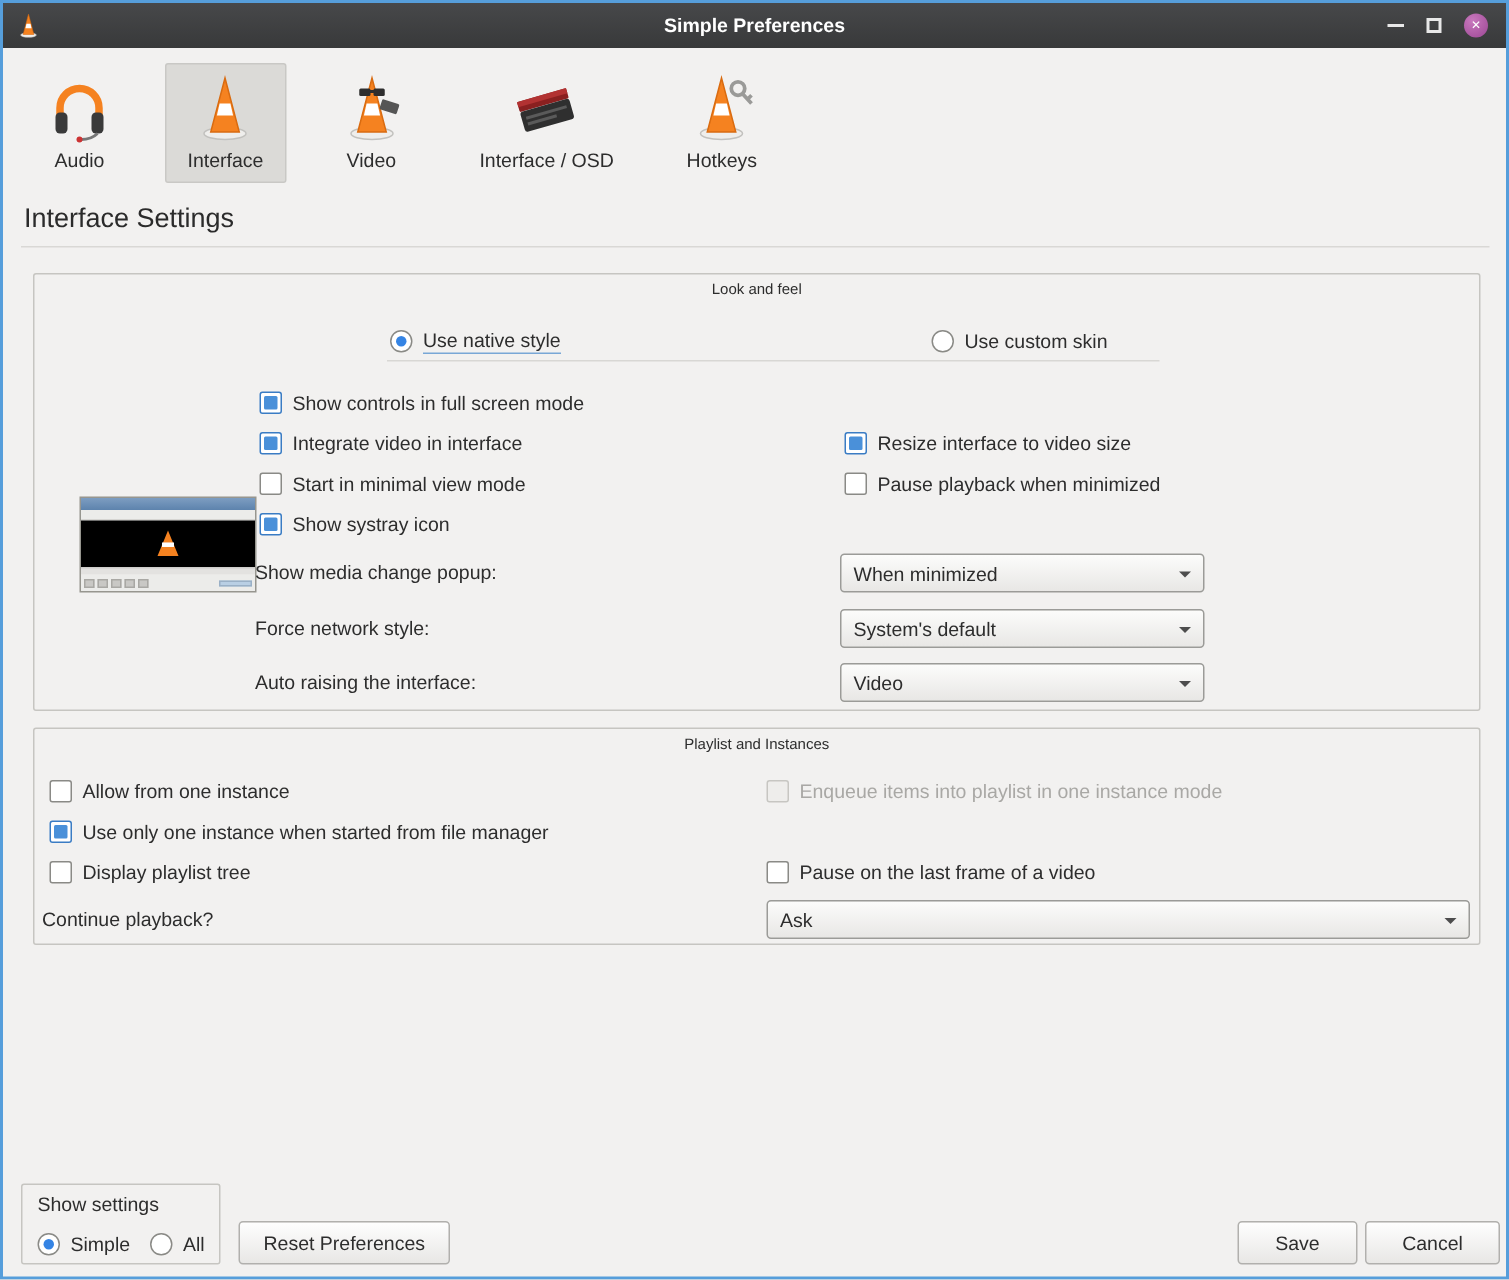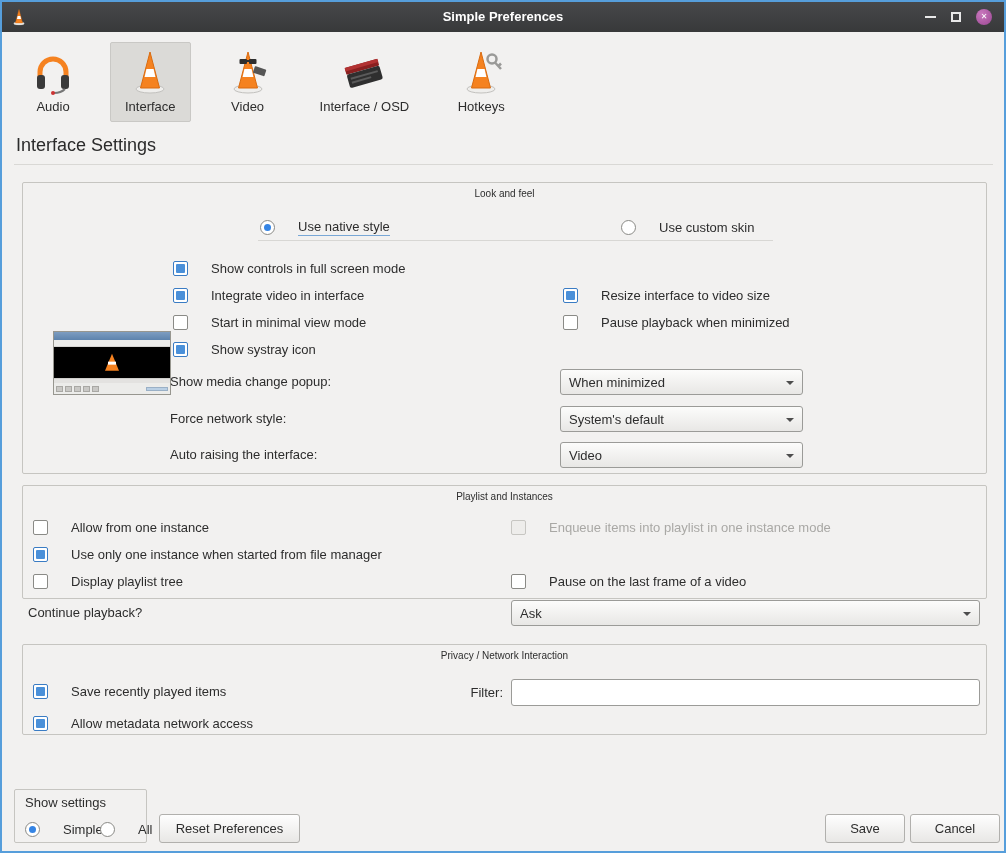--- a/index.html
+++ b/index.html
@@ -47,21 +47,21 @@
   
   .page-title { position:absolute; left:14px; top:133px; font-size:18px; color:#2b2b2b; }
   .heading-sep { position:absolute; left:12px; right:11px; top:162px; border-top:1px solid #d9d8d5; }
 
   
   .gb { position:absolute; border:1px solid #c6c5c1; border-radius:2px; }
   .gb-title { position:absolute; top:5px; left:0; right:0; text-align:center; font-size:10px; color:#2d2d2d; }
 
   
   .check, .radio {
-    position:absolute; display:flex; align-items:center; gap:23px;
+    position:absolute; display:flex; align-items:center; gap:7px;
     font-size:13px; white-space:nowrap; height:16px; cursor:default;
   }
   .cb {
     flex:none; width:15px; height:15px; border:1px solid #8a8a86; border-radius:2px;
     background:#fff; position:relative;
   }
   .cb.checked { border-color:#3a7cc4; }
   .cb.checked::after { content:""; position:absolute; inset:2px; background:#4a90d9; border-radius:1px; }
   .check.disabled .cb { border-color:#c7c6c2; background:#eeedeb; }
   .check.disabled .lbl { color:#a9a8a5; }
@@ -261,21 +261,21 @@
       <span class="chev"></span>
     </div>
 
     <div class="field-label" style="left:147px; top:259px">Auto raising the interface:</div>
     <div class="combo" style="left:537px; top:259px; width:243px">
       <span>Video</span>
       <span class="chev"></span>
     </div>
   </div>
 
-  <div class="gb" style="left:20px; top:483px; width:965px; height:114px">
+  <div class="gb" style="left:20px; top:483px; width:965px; height:145px">
     <div class="gb-title">Playlist and Instances</div>
 
     <label class="check" style="left:10px; top:33px">
       <span class="cb"></span>
       <span class="lbl">Allow from one instance</span>
     </label>
     <label class="check disabled" style="left:488px; top:33px">
       <span class="cb"></span>
       <span class="lbl">Enqueue items into playlist in one instance mode</span>
     </label>
@@ -292,35 +292,20 @@
       <span class="lbl">Pause on the last frame of a video</span>
     </label>
 
     <div class="field-label" style="left:5px; top:114px">Continue playback?</div>
     <div class="combo" style="left:488px; top:114px; width:469px">
       <span>Ask</span>
       <span class="chev"></span>
     </div>
   </div>
 
-  <div class="gb" style="left:20px; top:642px; width:965px; height:91px">
-    <div class="gb-title">Privacy / Network Interaction</div>
-
-    <label class="check" style="left:10px; top:38px">
-      <span class="cb checked"></span>
-      <span class="lbl">Save recently played items</span>
-    </label>
-    <label class="check" style="left:10px; top:70px">
-      <span class="cb checked"></span>
-      <span class="lbl">Allow metadata network access</span>
-    </label>
-
-    <div class="field-label" style="left:420px; top:34px; width:60px; text-align:right; height:27px; line-height:27px">Filter:</div>
-    <input class="tin" style="left: 488px; top: 34px; width: 469px;" value="">
-  </div>
 
   <div class="gb" style="left:12px; top:787px; width:133px; height:54px">
     <div class="ss-title">Show settings</div>
     <label class="radio" style="left:10px; top:31px">
       <span class="rb on"></span>
       <span class="lbl">Simple</span>
     </label>
     <label class="radio" style="left:85px; top:31px">
       <span class="rb"></span>
       <span class="lbl">All</span>

